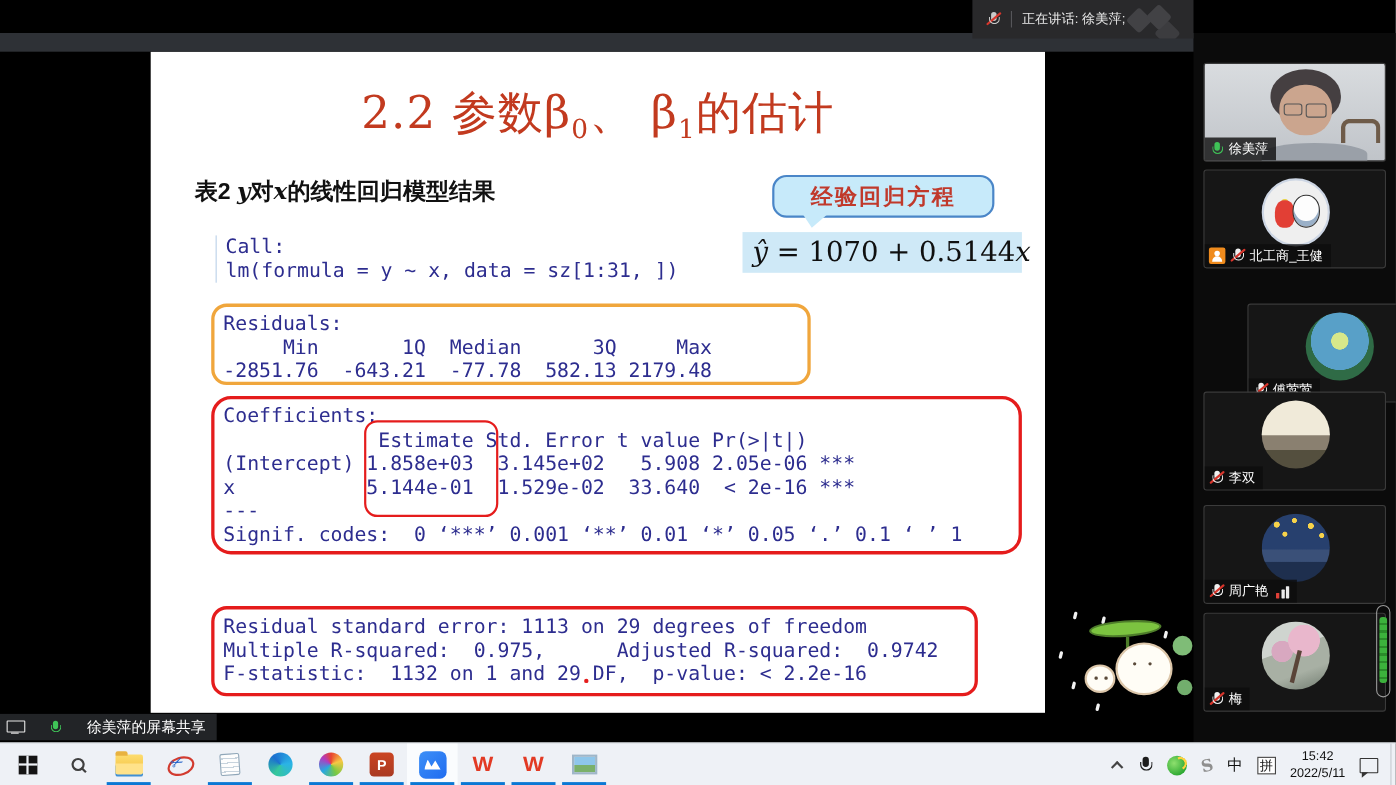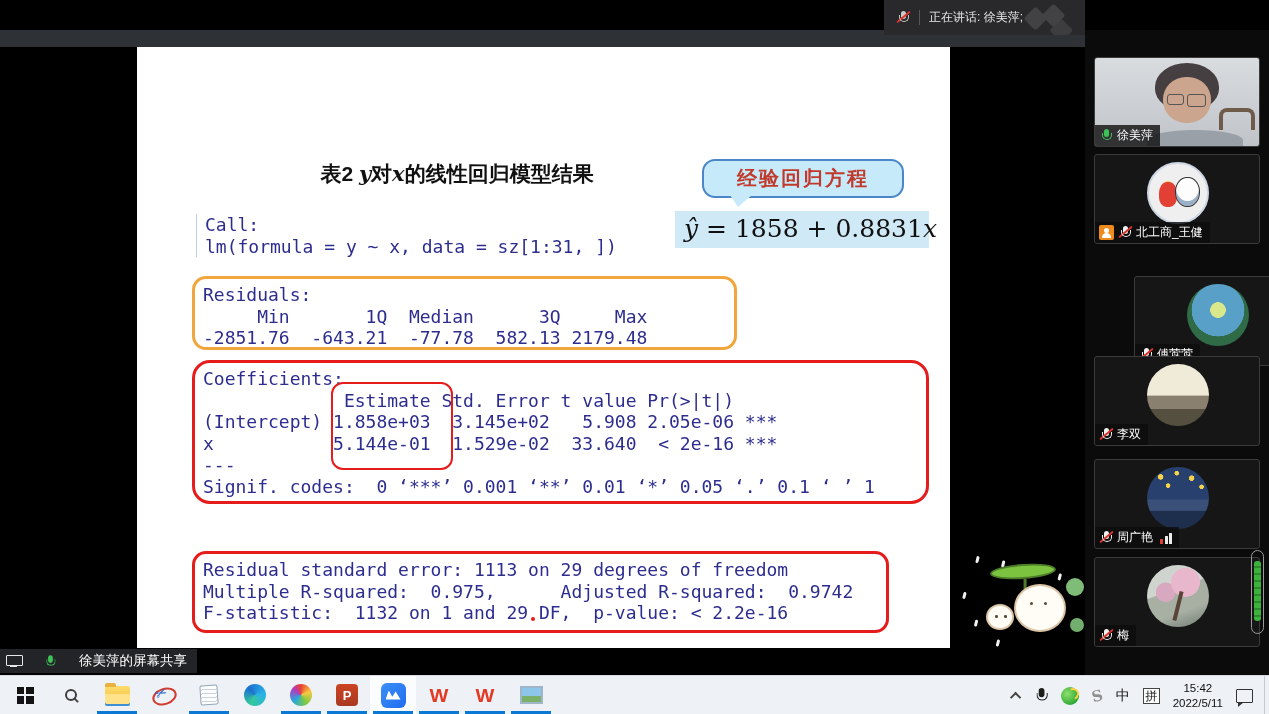--- a/index.html
+++ b/index.html
@@ -39,21 +39,21 @@
   .mic.black { --c:#1c1c1c; transform:scale(1.15); }
 
   
   #topstrip { position:absolute; left:0; top:30px; width:1085px; height:17px; background:#2e3136; z-index:4; }
   #stage { position:absolute; left:0; top:47px; width:1085px; height:628px; background:#000; }
 
   
   #slide { position:absolute; left:137px; top:0; width:813px; height:601px; background:#fff; }
   .slide-title { position:absolute; left:0; top:28px; width:100%; text-align:center; font-family:"DejaVu Serif", serif; font-size:41px; color:#c23a1f; letter-spacing:1px; }
   .slide-title sub { font-size:24px; }
-  .slide-subtitle { position:absolute; left:40px; top:113px; width:560px; text-align:center; font-size:21px; font-weight:bold; color:#111; }
+  .slide-subtitle { position:absolute; left:40px; top:113px; width:560px; font-size:21px; font-weight:bold; color:#111; }
   .slide-subtitle .iv { font-family:"DejaVu Serif", serif; font-style:italic; }
 
   .bubble { position:absolute; left:565px; top:112px; width:202px; height:39px; background:#c7eafa; border:2px solid #4a86c8; border-radius:13px; display:flex; align-items:center; justify-content:center; font-size:20px; font-weight:bold; color:#c0392b; letter-spacing:2px; }
   .bubble::after { content:""; position:absolute; left:26px; bottom:-11px; width:0; height:0; border-left:8px solid transparent; border-right:14px solid transparent; border-top:12px solid #c7eafa; }
 
   .equation { position:absolute; left:538px; top:164px; width:254px; height:37px; background:#cfe9f7; font-family:"DejaVu Serif", serif; font-size:25px; color:#101010; line-height:36px; padding-left:9px; white-space:nowrap; }
   .equation .iv { font-style:italic; }
 
   .rline { font-family:"DejaVu Sans Mono","Liberation Mono",monospace; font-size:18px; line-height:21.5px; white-space:pre; color:#2d2d8f; }
   .r-call { position:absolute; left:59px; top:167px; border-left:1px solid #b9d0e8; padding-left:8px; }
@@ -178,31 +178,34 @@
     <span class="vdiv"></span>
     <span class="speak-label">正在讲话: 徐美萍;</span>
     <span class="tm-logo"></span>
   </div>
 
   <div id="topstrip"></div>
 
   <div id="stage">
     <div id="slide">
 
+      <div class="slide-title">
+        <span>2.2  参数β</span><sub>0</sub><span>、 β</span><sub>1</sub><span>的估计</span>
+      </div>
 
       <div class="slide-subtitle">
         <span>表2  </span><span class="iv">y</span><span>对</span><span class="iv">x</span><span>的线性回归模型结果</span>
       </div>
 
       <div class="bubble">
         <span>经验回归方程</span>
       </div>
 
       <div class="equation">
-        <span class="iv">ŷ</span><span> = 1858 + 0.8831</span><span class="iv">x</span>
+        <span class="iv">ŷ</span><span> = 1070 + 0.5144</span><span class="iv">x</span>
       </div>
 
       <div class="r-call">
         <div class="rline">Call:</div>
         <div class="rline">lm(formula = y ~ x, data = sz[1:31, ])</div>
       </div>
 
       <div class="rbox box-res">
         <div class="rline">Residuals:</div>
         <div class="rline">     Min       1Q  Median      3Q     Max</div>

